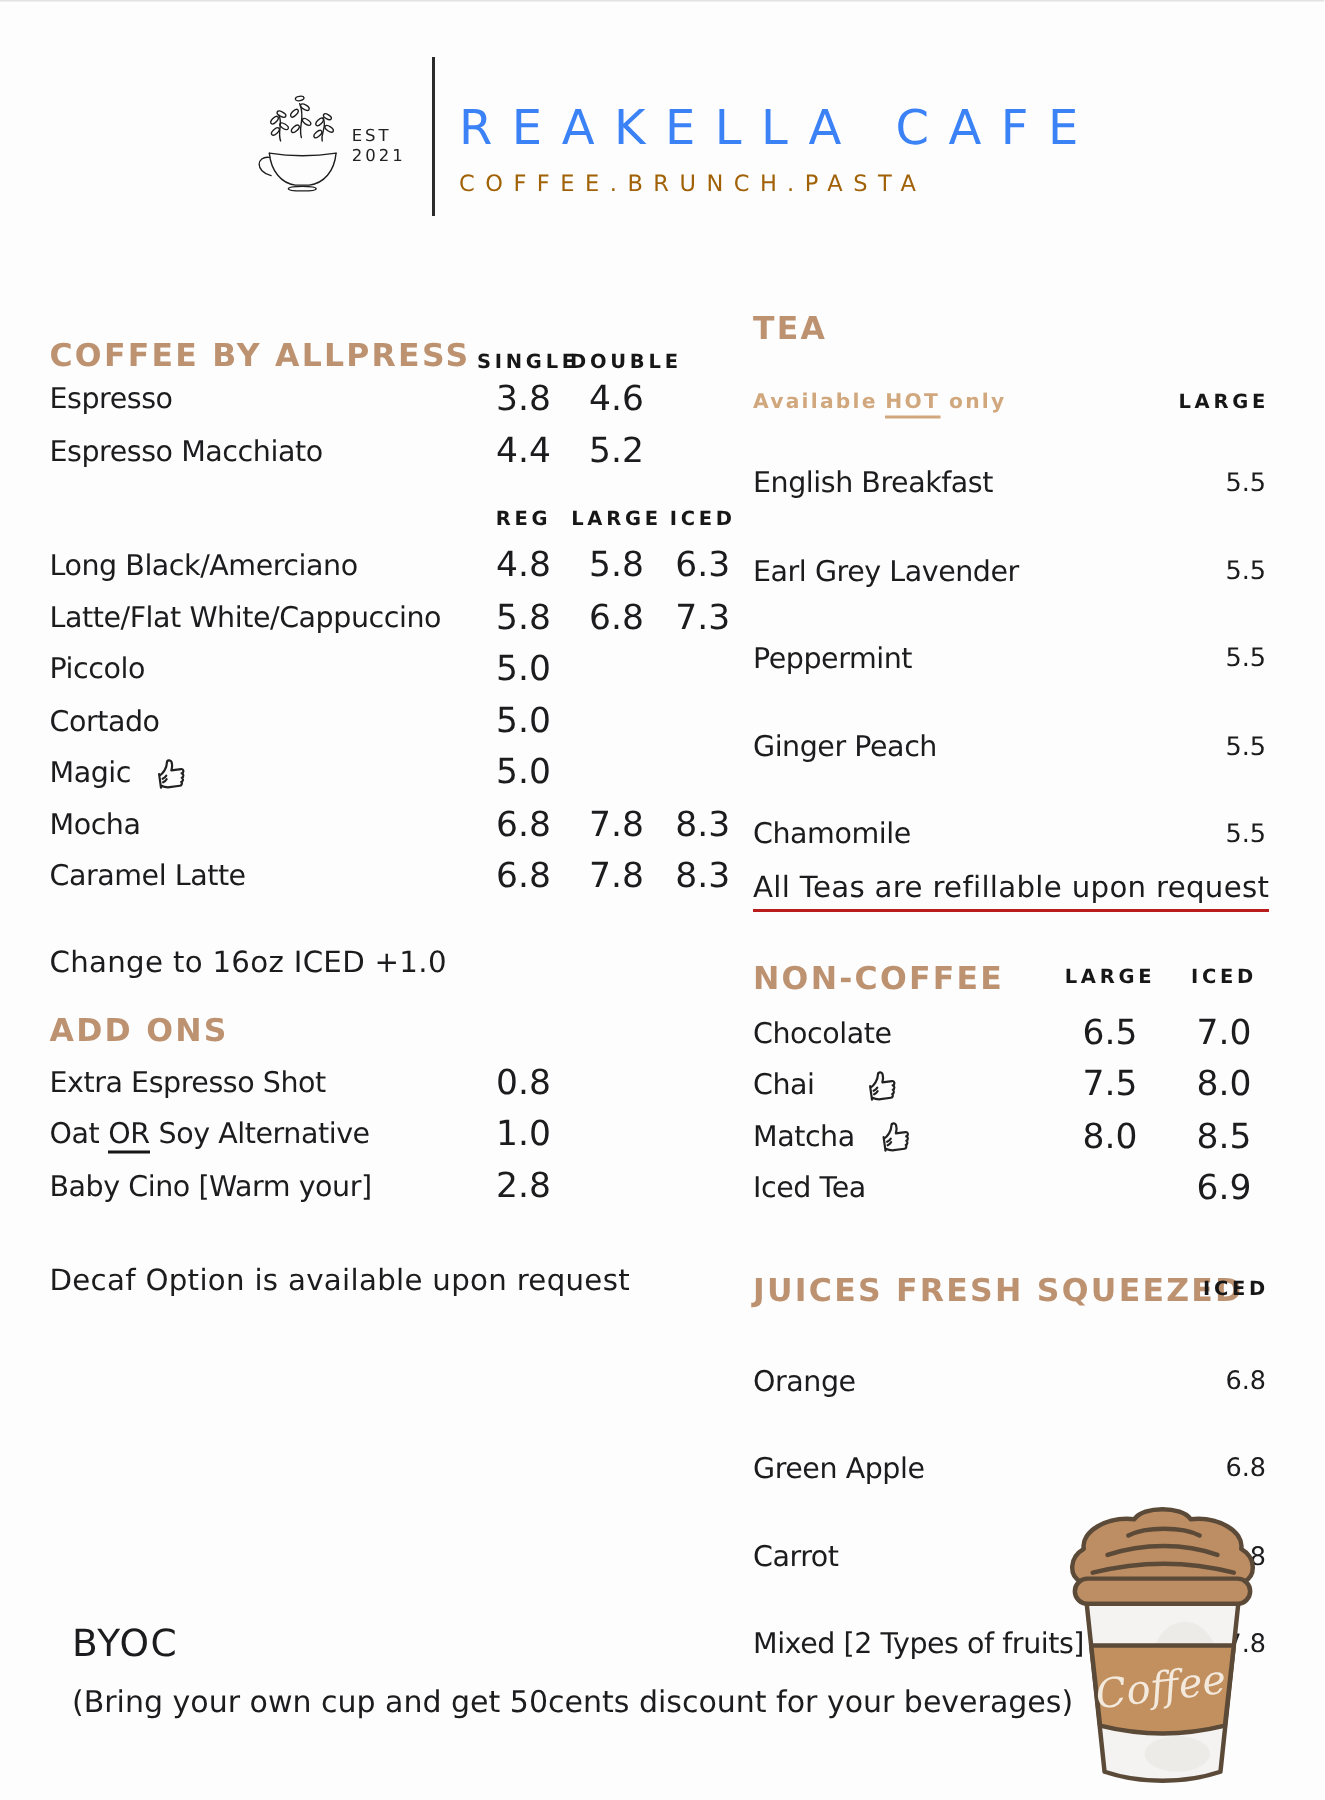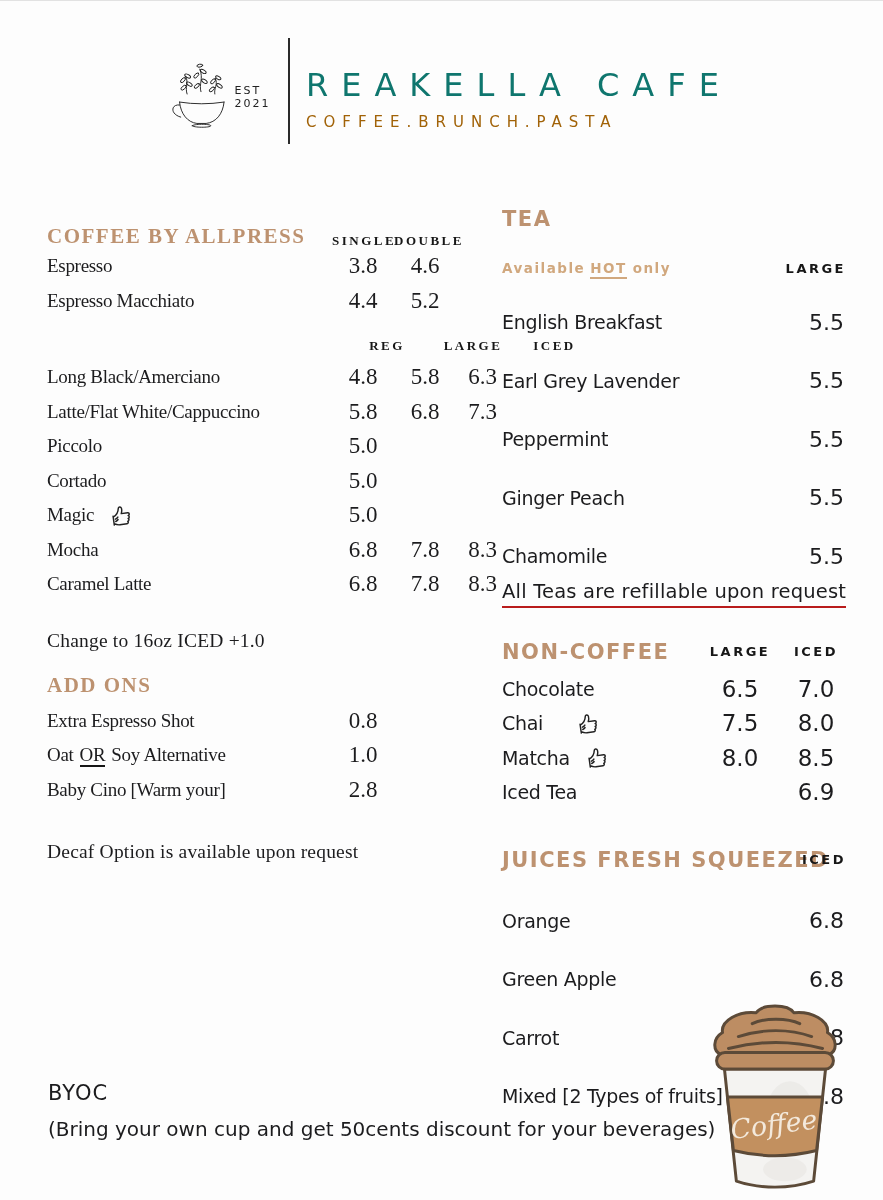--- a/index.html
+++ b/index.html
@@ -13,62 +13,62 @@
     overflow:hidden;
     box-sizing:border-box;
   }
 
   
   .brand{position:absolute;left:168px;top:34px;display:flex;align-items:center;}
   .logo-col{display:flex;flex-direction:row;align-items:center;width:110px;}
   .logo-est{font-size:11px;letter-spacing:2px;margin-top:2px;color:#222;}
   .brand-divider{width:2px;height:106px;background:#2b2b2b;margin:0 16px 10px 10px;}
   .brand-text{display:flex;flex-direction:column;gap:9px;padding-bottom:22px;padding-top:26px;}
-  .brand-title{font-size:32px;letter-spacing:13px;font-weight:500;white-space:nowrap;color:#0f766e;}
+  .brand-title{font-size:32px;letter-spacing:13px;font-weight:500;white-space:nowrap;color:#3b82f6;}
   .brand-sub{font-size:15px;letter-spacing:7px;font-weight:500;white-space:nowrap;color:#a16207;}
 
   
-  .col-left{position:absolute;left:47px;top:210px;width:462px;font-family:Liberation Serif, serif;}
+  .col-left{position:absolute;left:33px;top:210px;width:462px;}
   .col-right{position:absolute;left:502px;top:206px;width:352px;}
 
   .sec-title{
     color:var(--accent,#bd9270);
     font-weight:bold;font-size:21px;letter-spacing:1.5px;white-space:nowrap;
   }
   .hdr{
     font-size:13px;letter-spacing:2.5px;font-weight:600;
     text-align:center;white-space:nowrap;color:#171717;
   }
   .row-h{height:34.5px;display:grid;align-items:center;}
   .price{text-align:center;font-size:23px;}
   .iname{font-size:19px;letter-spacing:-0.3px;white-space:nowrap;display:flex;align-items:center;gap:14px;}
 
   
   .g4{grid-template-columns:285px 62px 62px 53px;}
   .coffee-head{display:grid;grid-template-columns:285px 62px 62px 53px;align-items:end;height:38px;}
   .note{font-size:19.5px;letter-spacing:0.2px;}
 
   
-  .g2 .pr-r{text-align:right;padding-right:10px;font-size:22px;}
+  .g2 .pr-r{text-align:right;padding-right:10px;font-size:17px;}
   .g2{grid-template-columns:248px 104px;margin-top:24px;}
   .hdr-r{text-align:right;padding-right:8px;}
   
   .g3{grid-template-columns:200px 76px 76px;}
 
   .tea-sub{font-size:13.5px;letter-spacing:1.5px;color:var(--accent-light,#d1a87e);font-weight:600;}
   .tea-sub .u{border-bottom:2px solid var(--accent-light,#d1a87e);padding-bottom:1px;}
   .tea-sub span{margin-right:5px;}
   .u-note{border-bottom:2px solid #b91c1c;padding-bottom:3px;display:inline-block;}
   .u-or{border-bottom:2.5px solid #161616;padding-bottom:0px;margin:0 6px;}
 
   .thumb{width:27px;height:27px;transform:rotate(-8deg);flex:0 0 auto;}
 
   
   .byoc{position:absolute;left:48px;top:1080px;}
-  .byoc-title{font-size:21px;letter-spacing:1px;font-weight:500;}
+  .byoc-title{font-size:25px;letter-spacing:1px;font-weight:500;}
   .byoc-note{font-size:20px;margin-top:12px;white-space:nowrap;}
   .cup-art{position:absolute;left:690px;top:990px;}
 </style>
 </head>
 <body>
 
 <div class="page">
 
   <header class="brand">
     <div class="logo-col">
@@ -123,21 +123,21 @@
         <div class="price">4.6</div>
         <div></div>
       </div>
       <div class="row-h g4">
         <div class="iname">Espresso Macchiato</div>
         <div class="price">4.4</div>
         <div class="price">5.2</div>
         <div></div>
       </div>
 
-      <div class="row-h g4" style="height:42px;align-items:end;padding-bottom:6px;box-sizing:border-box;gap:24px;">
+      <div class="row-h g4" style="height:42px;align-items:end;padding-bottom:6px;box-sizing:border-box;">
         <div></div>
         <div class="hdr">REG</div>
         <div class="hdr">LARGE</div>
         <div class="hdr">ICED</div>
       </div>
 
       <div class="row-h g4">
         <div class="iname">Long Black/Amerciano</div>
         <div class="price">4.8</div>
         <div class="price">5.8</div>

